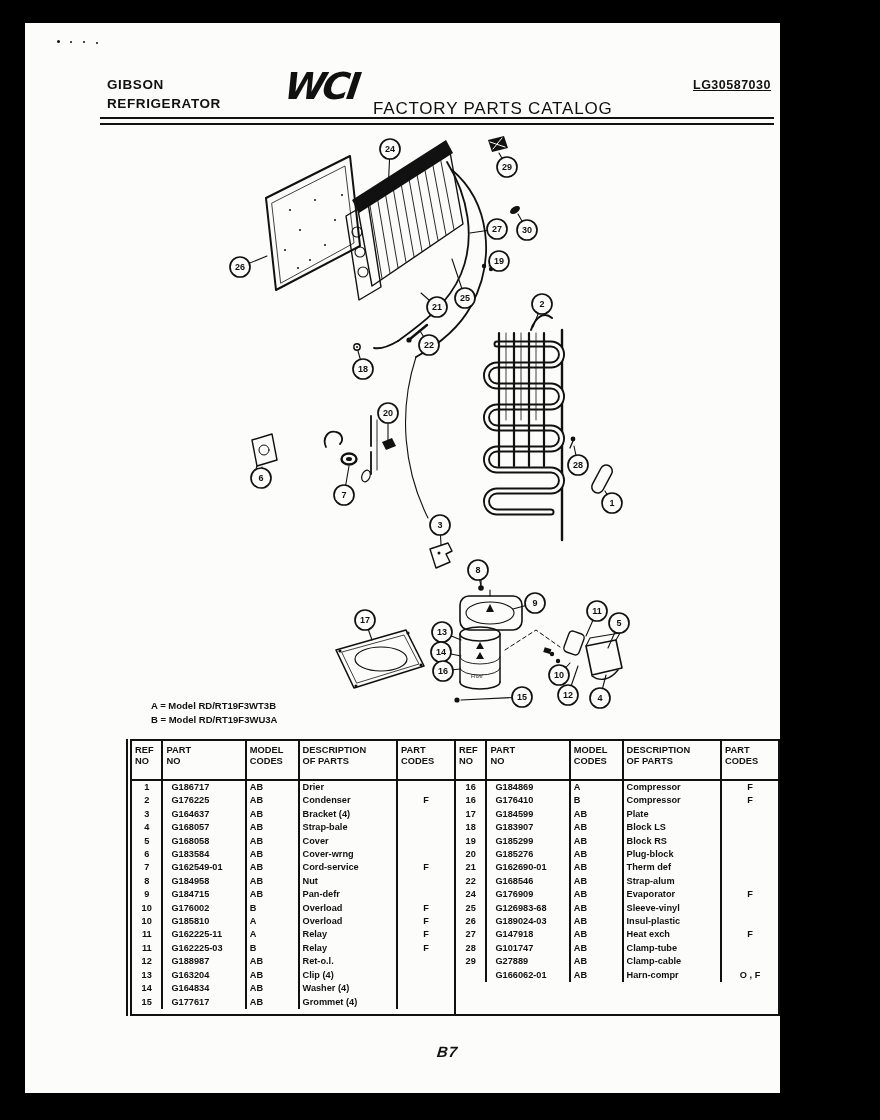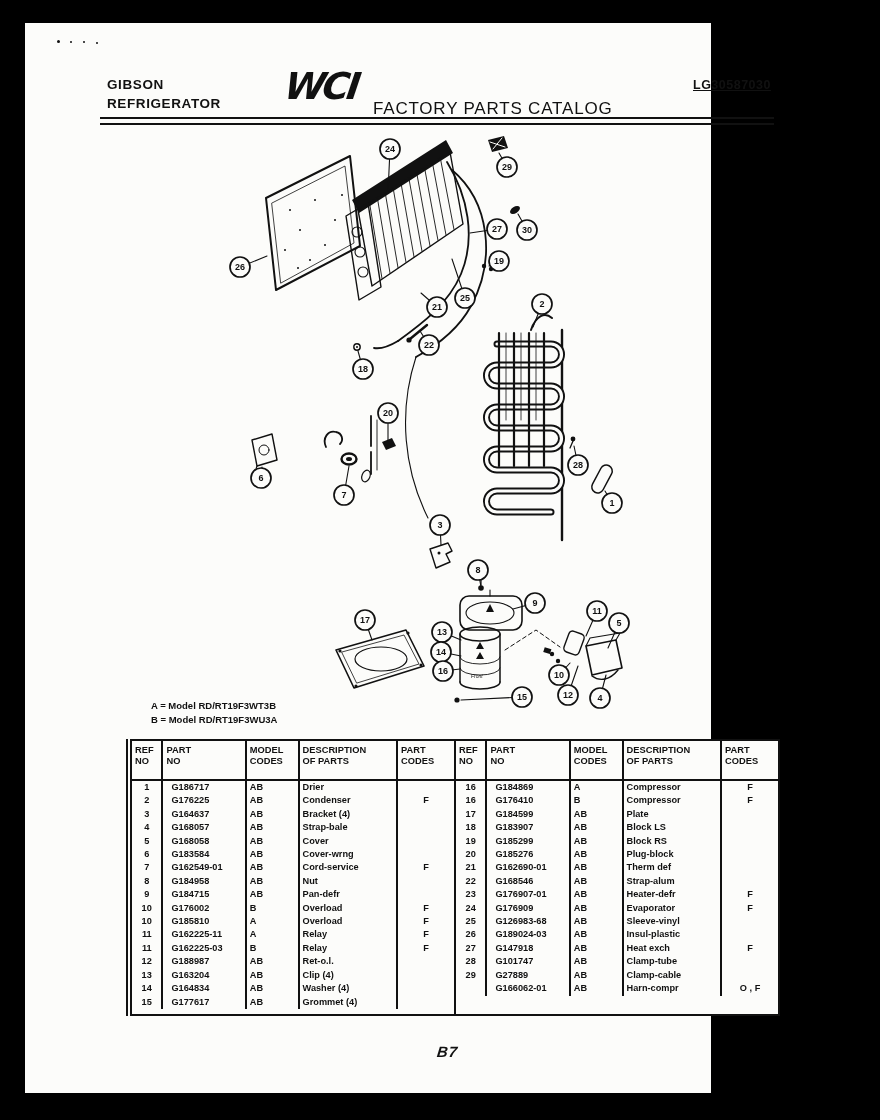--- a/index.html
+++ b/index.html
@@ -1,21 +1,21 @@
 <!DOCTYPE html>
 <html><head>
 <meta charset="utf-8">
 <style>
   html,body{margin:0;padding:0;}
   body{
     width:880px;height:1120px;background:#000;position:relative;overflow:hidden;
     font-family:"Liberation Sans", sans-serif;color:#111;
   }
   .paper{
-    position:absolute;left:25px;top:23px;width:686px;height:1070px;
+    position:absolute;left:25px;top:23px;width:755px;height:1070px;
     background:#fcfcfa;
   }
   .abs{position:absolute;}
   
   .brand{left:82px;top:52px;font-size:13.5px;font-weight:bold;letter-spacing:.6px;line-height:19px;white-space:pre;}
   .wci-logo{
     left:260px;top:42px;font-size:37px;font-weight:900;font-style:italic;
     letter-spacing:-3px;transform:skewX(-8deg);font-family:"DejaVu Sans",sans-serif;
   }
   .catalog-title{left:348px;top:76px;font-size:17px;font-weight:normal;letter-spacing:.8px;}
@@ -615,27 +615,20 @@
               <td class="c4">&nbsp;</td>
             </tr>
             <tr>
               <td class="c0">22</td>
               <td class="c1">G168546</td>
               <td class="c2">AB</td>
               <td class="c3">Strap-alum</td>
               <td class="c4">&nbsp;</td>
             </tr>
             <tr>
-              <td class="c0">23</td>
-              <td class="c1">G176907-01</td>
-              <td class="c2">AB</td>
-              <td class="c3">Heater-defr</td>
-              <td class="c4">F</td>
-            </tr>
-            <tr>
               <td class="c0">24</td>
               <td class="c1">G176909</td>
               <td class="c2">AB</td>
               <td class="c3">Evaporator</td>
               <td class="c4">F</td>
             </tr>
             <tr>
               <td class="c0">25</td>
               <td class="c1">G126983-68</td>
               <td class="c2">AB</td>

